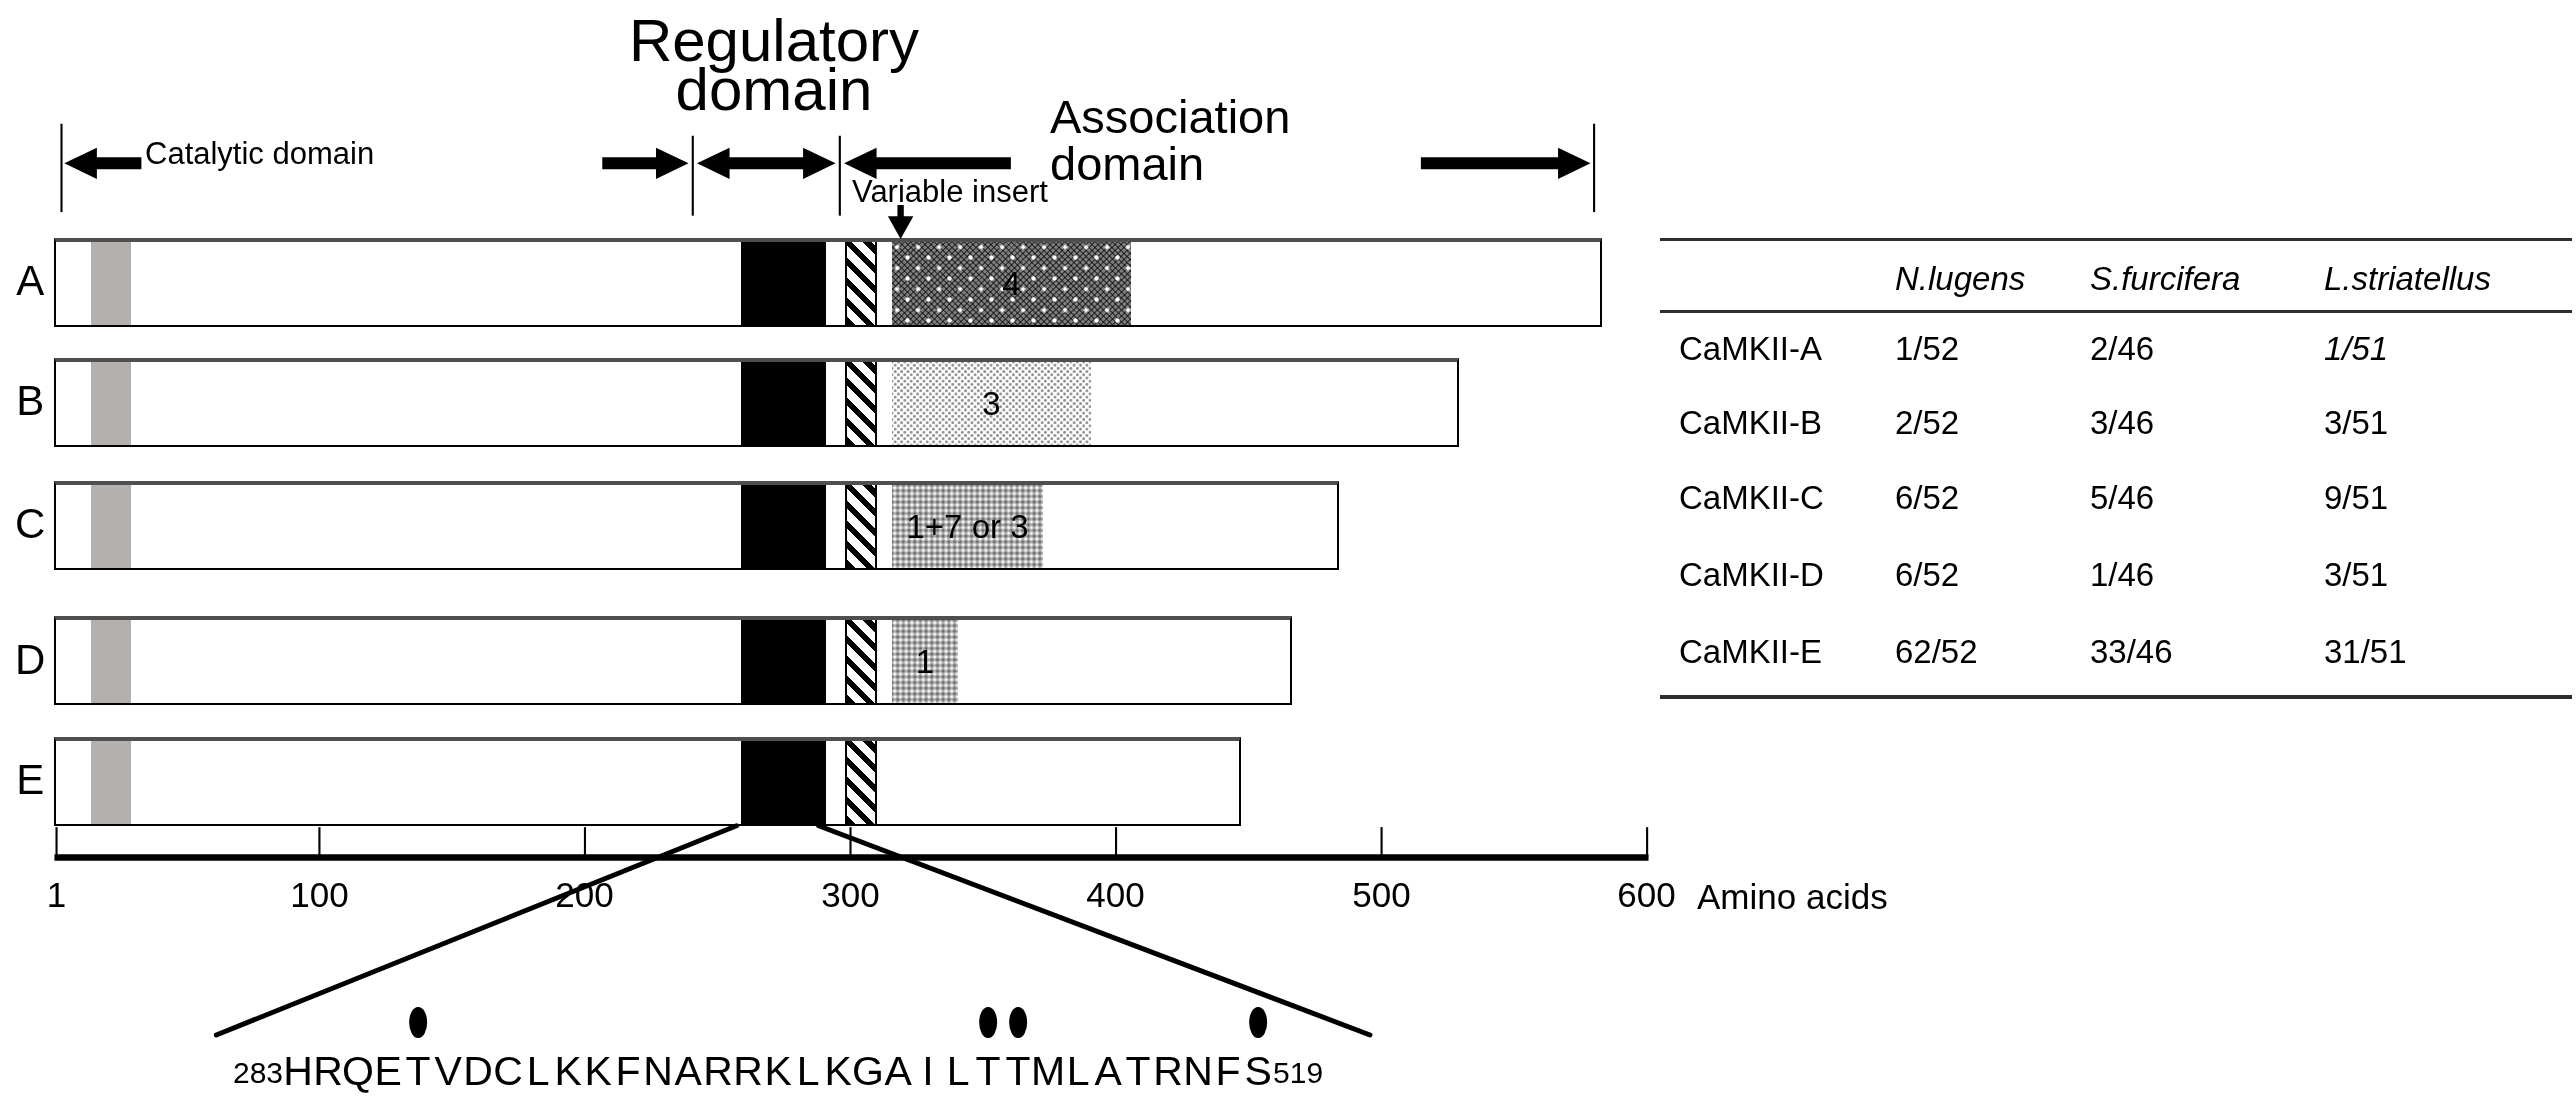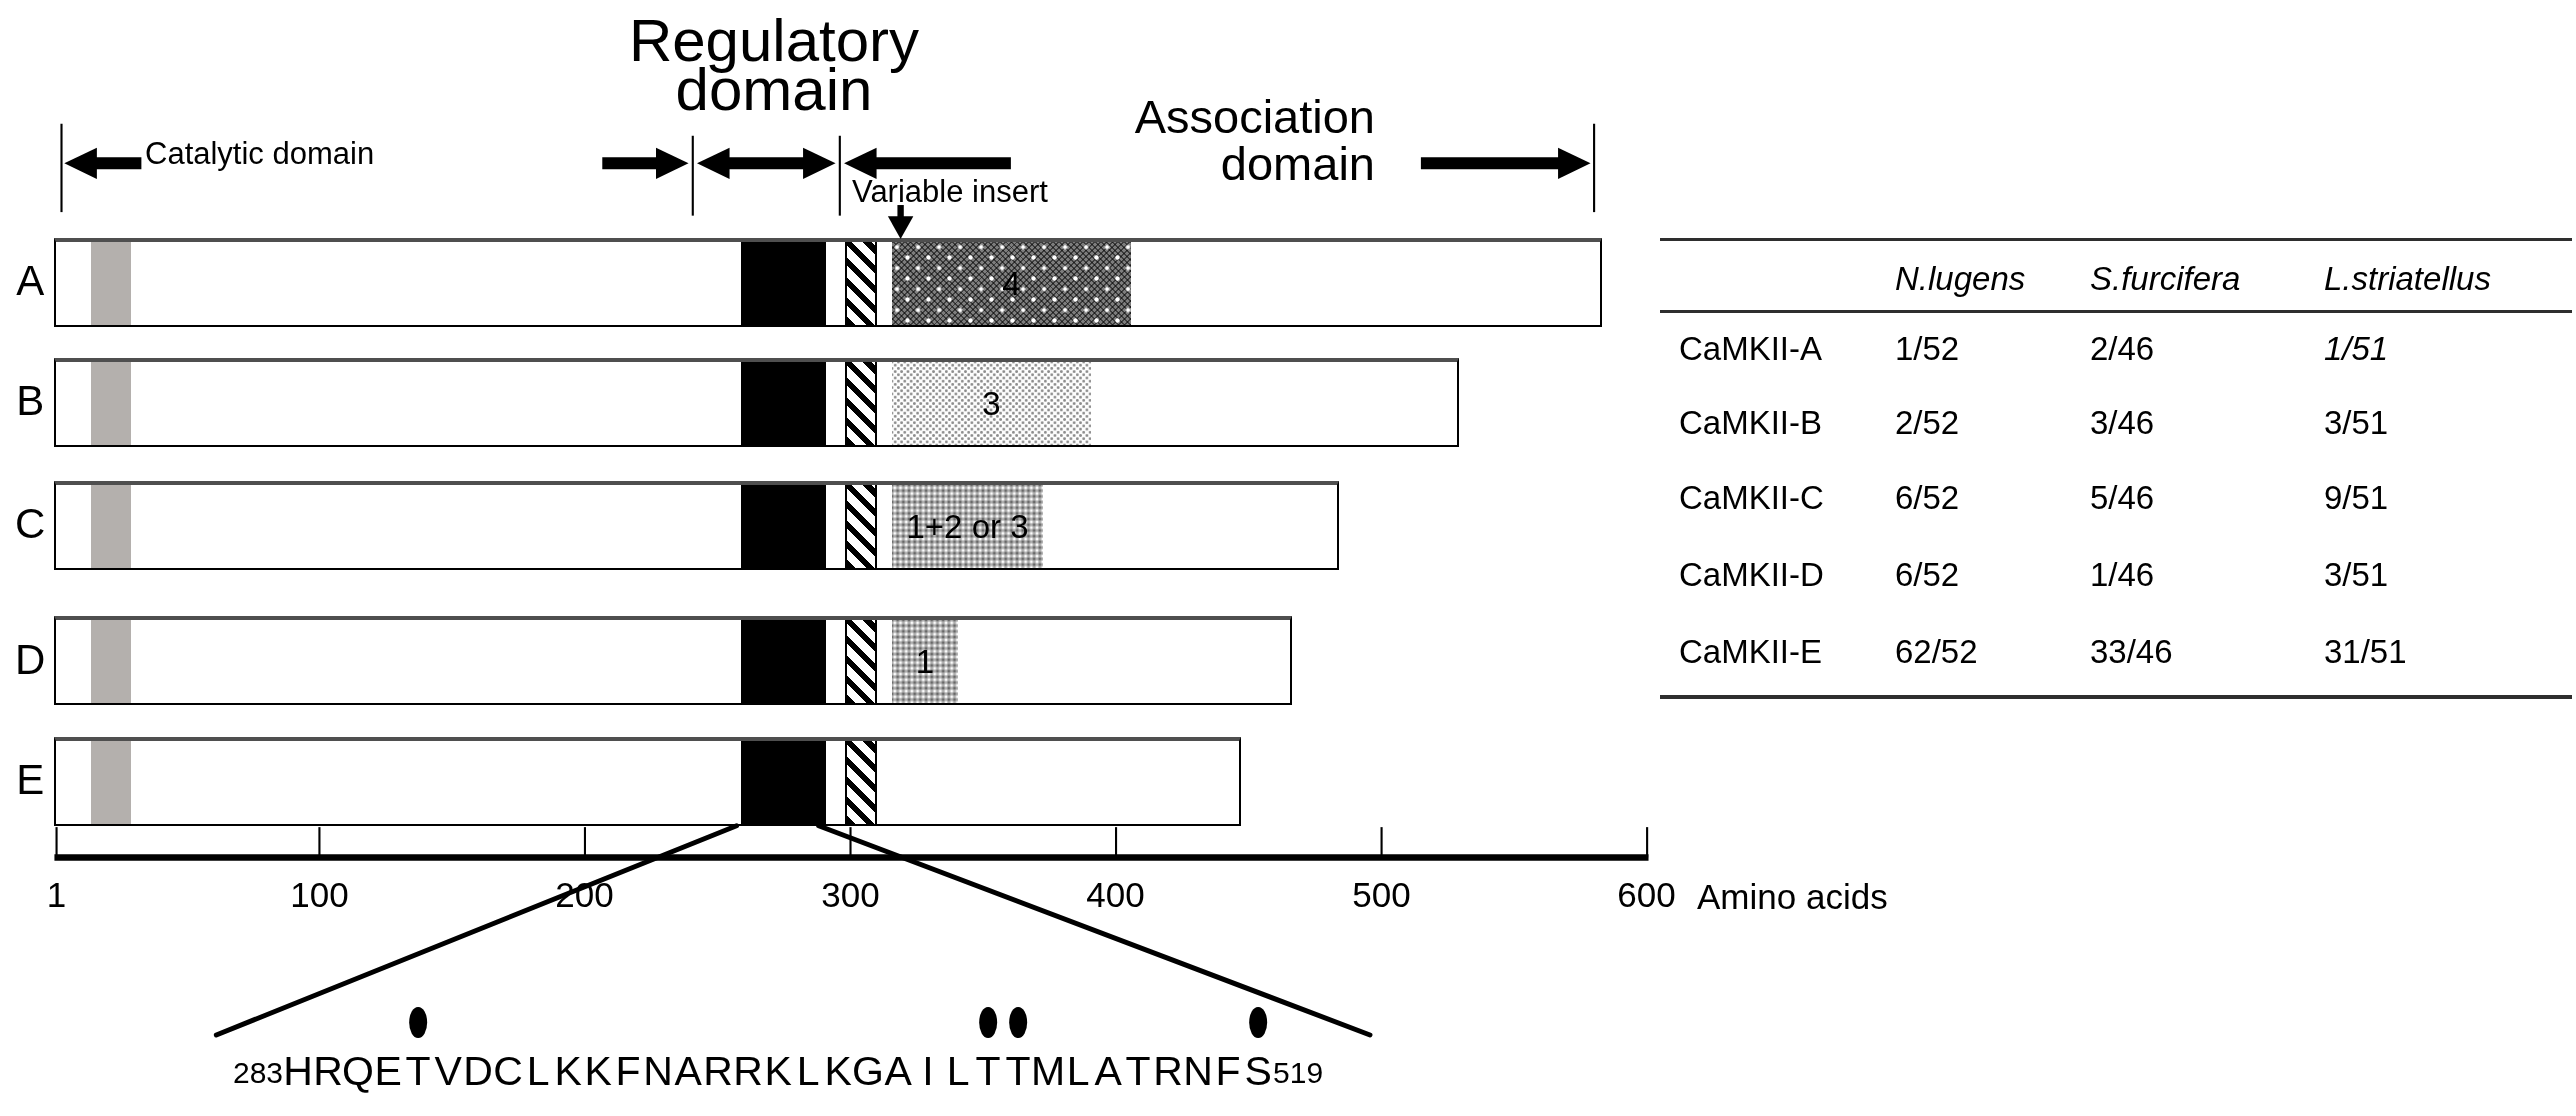--- a/index.html
+++ b/index.html
@@ -8,21 +8,21 @@
     width:2576px;height:1117px;
     background:#ffffff;
     font-family:"Liberation Sans", sans-serif;
     color:#000;
     overflow:hidden;
   }
   .overlay-svg{position:absolute;left:0;top:0;z-index:6;pointer-events:none;}
   .toplabel{position:absolute;z-index:4;color:#000;}
   .lbl-catalytic{left:145px;top:136px;width:459px;font-size:31px;}
   .lbl-regulatory{left:615px;top:15.6px;width:318px;text-align:center;font-size:60px;line-height:49px;}
-  .lbl-association{left:1050px;top:93px;width:325px;text-align:right;font-size:47px;line-height:47px;}
+  .lbl-association{left:1050px;top:93px;width:325px;text-align:left;font-size:47px;line-height:47px;}
   .lbl-variable{left:852px;top:174px;width:283px;text-align:left;font-size:31px;}
   .bar{
     position:absolute;z-index:2;background:#fff;
     border:2.8px solid #000;border-top:4.2px solid #4f4f4f;
     box-sizing:border-box;
   }
   .bar-letter{position:absolute;z-index:3;width:35px;text-align:center;font-size:42px;}
   .seg{position:absolute;top:0;bottom:0;}
   .seg-gray{background:#b4b0ad;}
   .seg-black{background:#000;}
@@ -134,21 +134,21 @@
         <div class="seg seg-insert pat-light" style="left: 836px; width: 199px;">
           <span class="insert-label">3</span>
         </div>
       </div>
       <div class="bar-letter" style="left: 12.7px; top: 377px;">B</div>
       <div class="bar" style="left: 54px; top: 481px; width: 1285px; height: 89px;">
         <div class="seg seg-gray" style="left: 35px; width: 40px;"></div>
         <div class="seg seg-black" style="left: 685px; width: 85px;"></div>
         <div class="seg seg-hatch" style="left: 789px; width: 32px;"></div>
         <div class="seg seg-insert pat-medium" style="left: 836px; width: 151px;">
-          <span class="insert-label">1+2 or 3</span>
+          <span class="insert-label">1+7 or 3</span>
         </div>
       </div>
       <div class="bar-letter" style="left: 12.7px; top: 500px;">C</div>
       <div class="bar" style="left: 54px; top: 616px; width: 1238px; height: 89px;">
         <div class="seg seg-gray" style="left: 35px; width: 40px;"></div>
         <div class="seg seg-black" style="left: 685px; width: 85px;"></div>
         <div class="seg seg-hatch" style="left: 789px; width: 32px;"></div>
         <div class="seg seg-insert pat-medium" style="left: 836px; width: 66px;">
           <span class="insert-label">1</span>
         </div>

